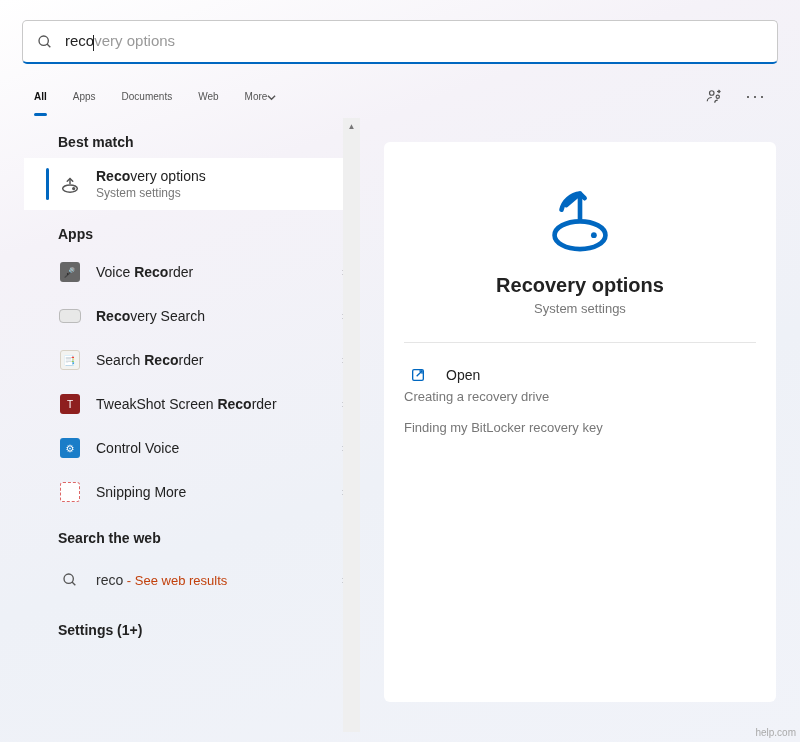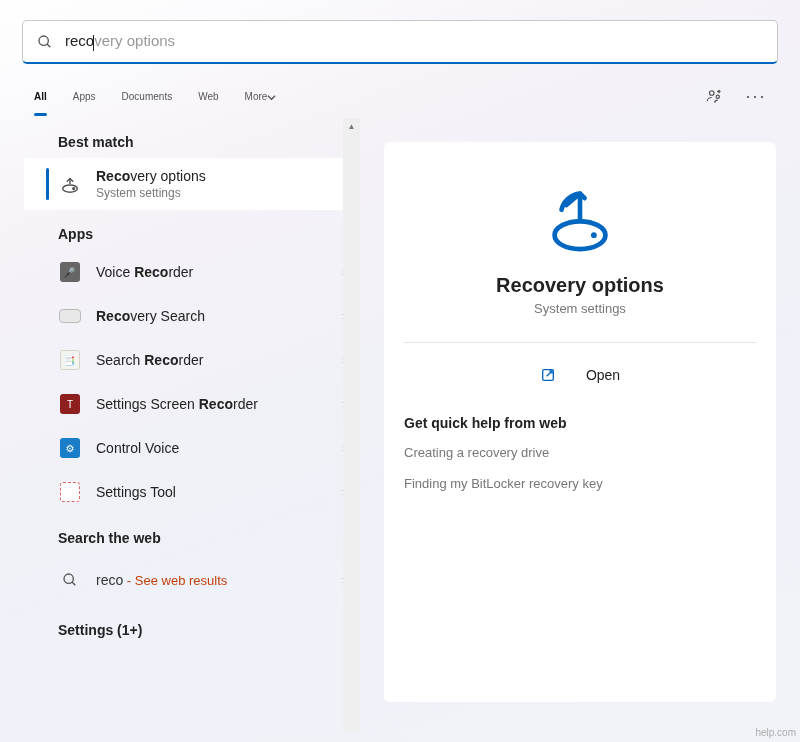--- a/index.html
+++ b/index.html
@@ -36,21 +36,21 @@
   .hl { font-weight: 600; }
   .web-item { display: flex; align-items: center; padding: 14px 14px 14px 34px; cursor: pointer; }
   .web-text { font-size: 14px; color: #333; }
   .web-sub { color: #c2410c; font-size: 13px; }
   .right-col { flex: 1; padding: 24px 24px; }
   .detail-card { background: #fff; border-radius: 6px; min-height: 560px; padding: 30px 20px; display: flex; flex-direction: column; align-items: center; }
   .big-icon { width: 74px; height: 74px; margin: 10px 0 18px; }
   .detail-title { font-size: 20px; font-weight: 600; color: #222; margin-bottom: 4px; }
   .detail-sub { font-size: 13px; color: #777; margin-bottom: 26px; }
   .divider { height: 1px; background: #e5e5e5; width: 100%; margin-bottom: 18px; }
-  .action-row { display: flex; align-items: center; width: 100%; padding: 6px 6px; gap: 30px; cursor: pointer; font-size: 14px; color: #222; justify-content: center; }
+  .action-row { display: flex; align-items: center; width: 100%; padding: 6px 6px; gap: 20px; cursor: pointer; font-size: 14px; color: #222; }
   .action-row svg { width: 16px; height: 16px; }
   .help-header { font-size: 14px; font-weight: 600; color: #222; width: 100%; margin: 26px 0 14px; }
   .help-link { font-size: 13px; color: #777; width: 100%; margin-bottom: 16px; cursor: pointer; }
   .watermark { position: absolute; right: 4px; bottom: 4px; font-size: 10px; color: #aaa; }
   
   .ic-box { width: 20px; height: 20px; border-radius: 3px; display: flex; align-items: center; justify-content: center; font-size: 10px; color: #fff; }
   .ic-vr { background: #666; }
   .ic-rd { background: #e8e8e8; border: 1px solid #bbb; border-radius: 4px; width: 22px; height: 14px; }
   .ic-sr { background: #f3f3f0; border: 1px solid #d8d2c6; }
   .ic-ts { background: #8e1f1f; }
@@ -141,38 +141,38 @@
             <div class="ic-box ic-sr">📑</div>
           </div>
         <div class="r-title"><span>Search </span><span class="hl">Reco</span><span>rder</span></div>
         <span class="chev">›</span>
       </div>
 
       <div class="result-item">
         <div class="icon-slot">
             <div class="ic-box ic-ts">T</div>
           </div>
-        <div class="r-title"><span>Settings Screen </span><span class="hl">Reco</span><span>rder</span></div>
+        <div class="r-title"><span>TweakShot Screen </span><span class="hl">Reco</span><span>rder</span></div>
         <span class="chev">›</span>
       </div>
 
       <div class="result-item">
         <div class="icon-slot">
             <div class="ic-box ic-cp">⚙</div>
           </div>
         <div class="r-title"><span>Control Voice</span></div>
         <span class="chev">›</span>
       </div>
 
 
       <div class="result-item">
         <div class="icon-slot">
             <div class="ic-box ic-sn">✂</div>
           </div>
-        <div class="r-title"><span>Settings Tool</span></div>
+        <div class="r-title"><span>Snipping More</span></div>
         <span class="chev">›</span>
       </div>
 
       <div class="section-header">Search the web</div>
       <div class="web-item">
         <div class="icon-slot">
           <svg viewBox="0 0 24 24" fill="none" stroke="#555" stroke-width="2" width="16" height="16">
               <circle cx="10" cy="10" r="7"></circle>
               <line x1="20" y1="20" x2="15" y2="15"></line>
             </svg>
@@ -202,20 +202,19 @@
       <div class="detail-sub">System settings</div>
       <div class="divider"></div>
       <div class="action-row">
         <svg viewBox="0 0 24 24" fill="none" stroke="#0067c0" stroke-width="2">
             <rect x="4" y="4" width="16" height="16" rx="2"></rect>
             <path d="M10 14 L18 6"></path>
             <path d="M14 6 h4 v4"></path>
           </svg>
         <span>Open</span>
       </div>
-      <div class="help-header">Get quick help from web</div>
       <div class="help-link">Creating a recovery drive</div>
       <div class="help-link">Finding my BitLocker recovery key</div>
     </div>
   </div>
 </div>
 
 <div class="watermark">help.com</div>
 
 </body></html>

